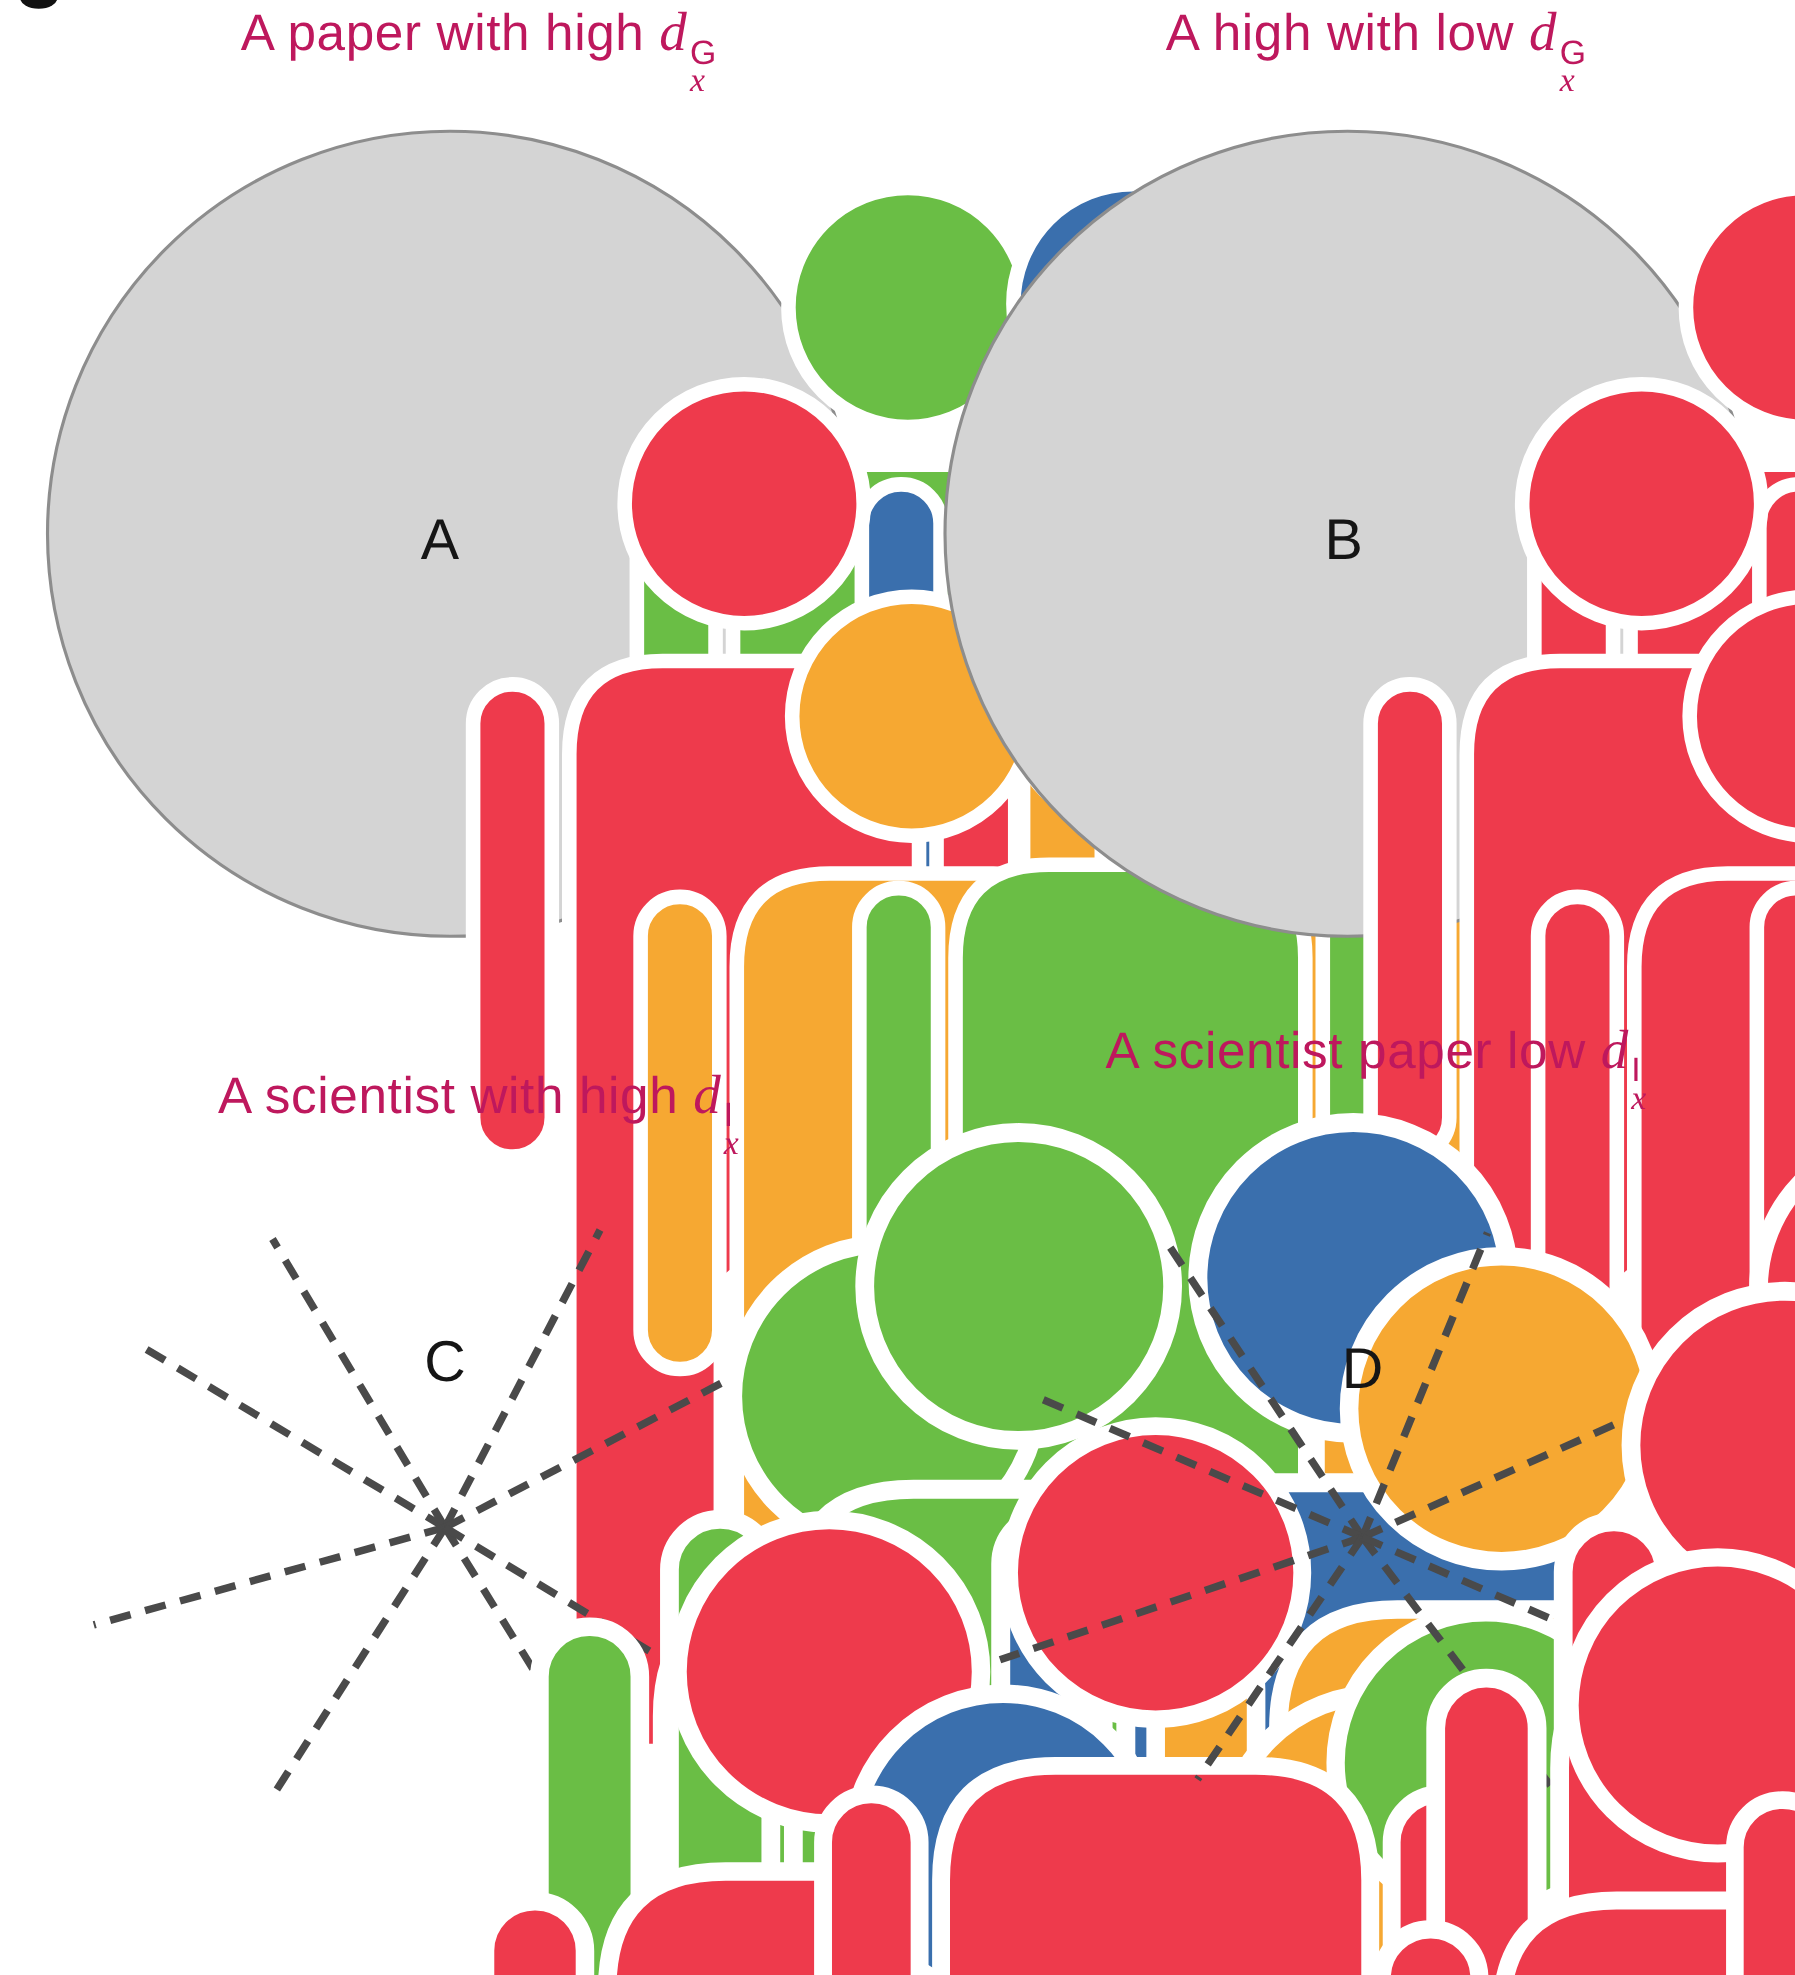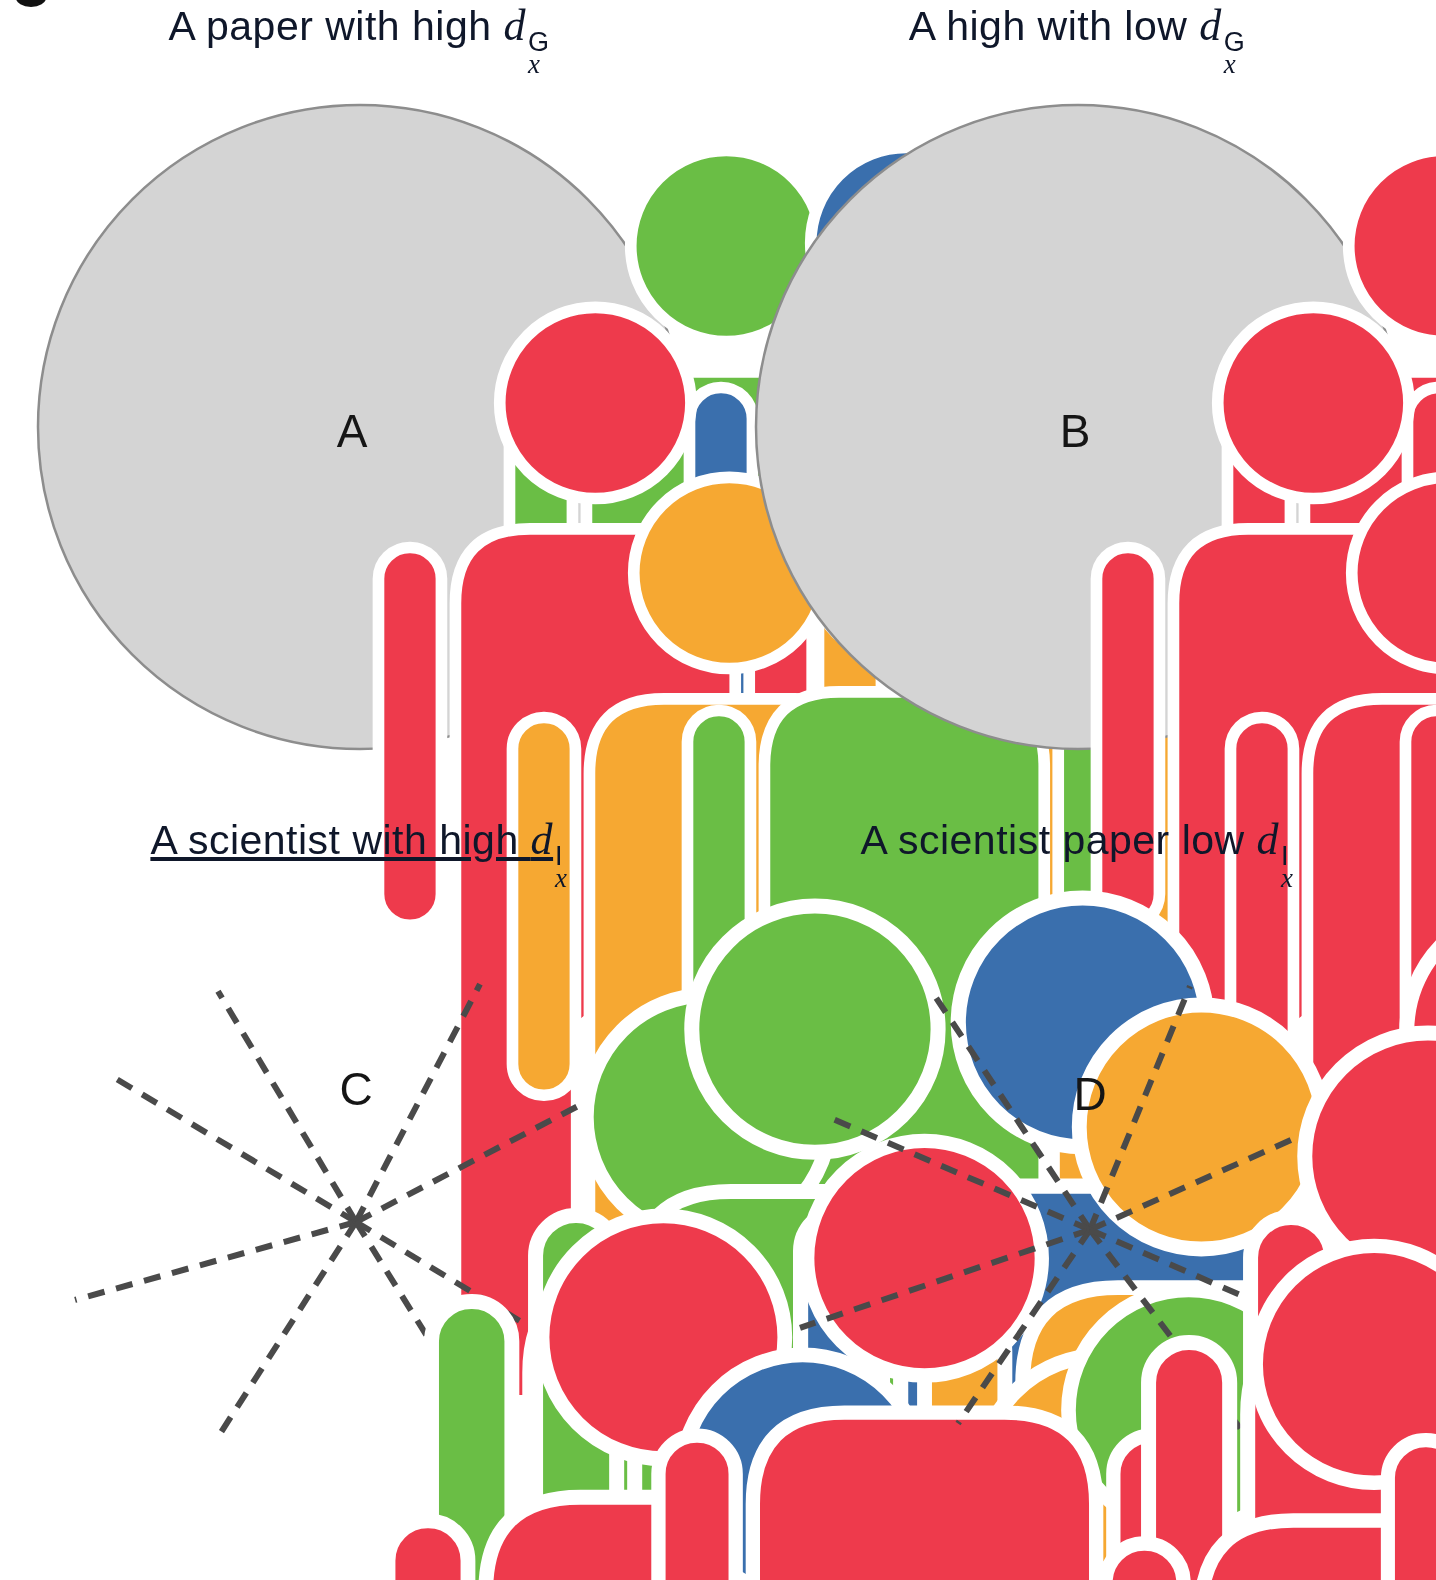--- a/index.html
+++ b/index.html
@@ -9,23 +9,24 @@
     background:#ffffff;
     font-family:"Liberation Sans", sans-serif;
     overflow:hidden;
   }
   #figure-svg{position:absolute;left:0;top:0;}
   .title{
     position:absolute;
     width:718px;
     text-align:center;
     font-size:41px;
-    color:#0f172a;
+    color:#be185d;
     letter-spacing:0.5px;
     white-space:nowrap;
+    padding-left:24px;
   }
   .title .dsym{font-style:italic;font-family:"Liberation Serif", serif;font-size:44px;}
   .supsub{
     display:inline-flex;
     flex-direction:column;
     vertical-align:-0.42em;
     line-height:0.82;
     font-size:27px;
     margin-left:2px;
     text-align:left;
@@ -117,21 +118,21 @@
         <span class="sup">G</span>
         <span class="sub">x</span>
       </span>
   </div>
   <div class="title" style="left:718px;top:27;">
     <span>A high with low </span><span class="dsym">d</span><span class="supsub">
         <span class="sup">G</span>
         <span class="sub">x</span>
       </span>
   </div>
-  <div class="title" style="left:0;top:814px;text-decoration:underline;">
+  <div class="title" style="left:0;top:850px;">
     <span>A scientist with high </span><span class="dsym">d</span><span class="supsub">
         <span class="sup">I</span>
         <span class="sub">x</span>
       </span>
   </div>
   <div class="title" style="left:718px;top:814px;">
     <span>A scientist paper low </span><span class="dsym">d</span><span class="supsub">
         <span class="sup">I</span>
         <span class="sub">x</span>
       </span>

